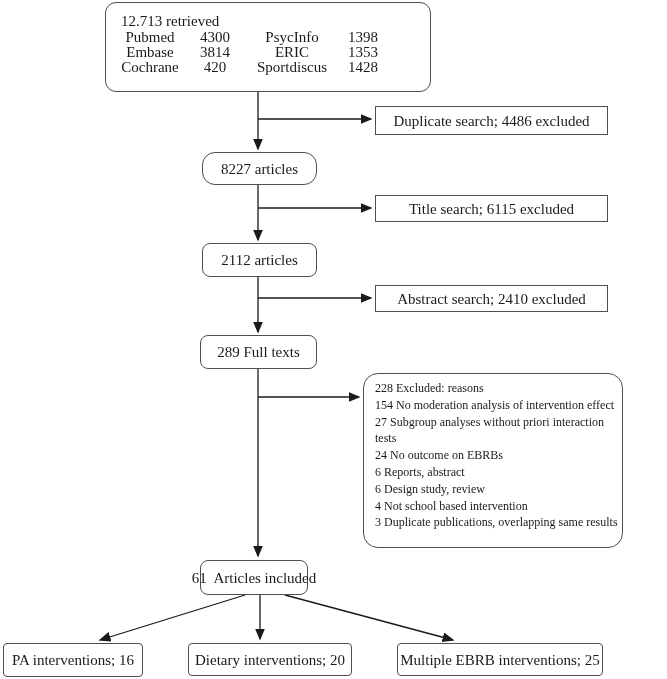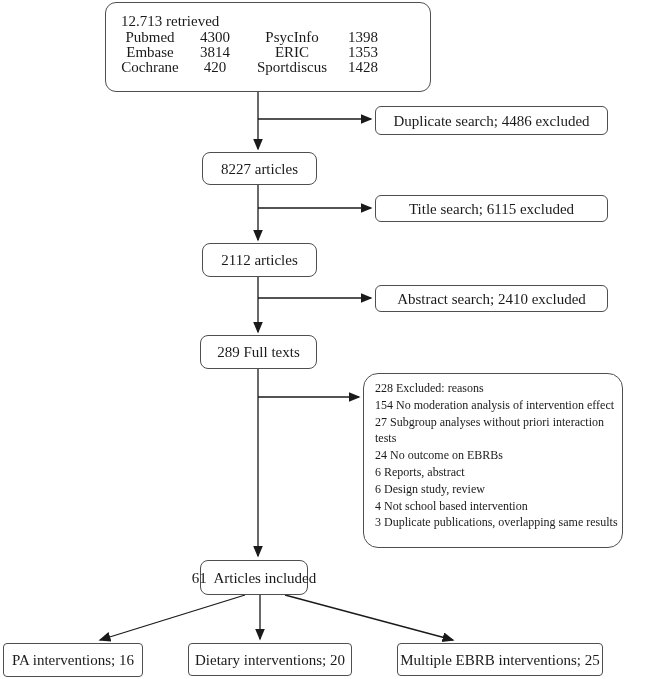--- a/index.html
+++ b/index.html
@@ -47,26 +47,26 @@
   }
   .top-box .title-line { margin-bottom: 0px; }
   .src-grid {
     display: grid;
     grid-template-columns: 58px 72px 82px 60px;
     row-gap: 0px;
   }
   .src-grid span { line-height: 15px; text-align: center; }
   
   .stage { border-radius: 8px; }
-  .stage-8227 { left: 202px; top: 152px; width: 115px; height: 33px; }
+  .stage-8227 { left: 202px; top: 152px; width: 115px; height: 33px; border-radius: 13px; }
   .stage-2112 { left: 202px; top: 243px; width: 115px; height: 34px; }
   .stage-289  { left: 200px; top: 335px; width: 117px; height: 34px; }
   .stage-61   { left: 200px; top: 560px; width: 108px; height: 35px; }
   
-  .excl { border-radius: 6px; }
+  .excl { border-radius: 0; }
   .excl-dup   { left: 375px; top: 106px; width: 233px; height: 29px; }
   .excl-title { left: 375px; top: 195px; width: 233px; height: 27px; }
   .excl-abs   { left: 375px; top: 285px; width: 233px; height: 27px; }
   
   .reasons-box {
     left: 363px; top: 373px; width: 260px; height: 175px;
     border-radius: 15px;
     padding: 6px 4px 0 11px;
     font-size: 12px;
     line-height: 16.8px;

